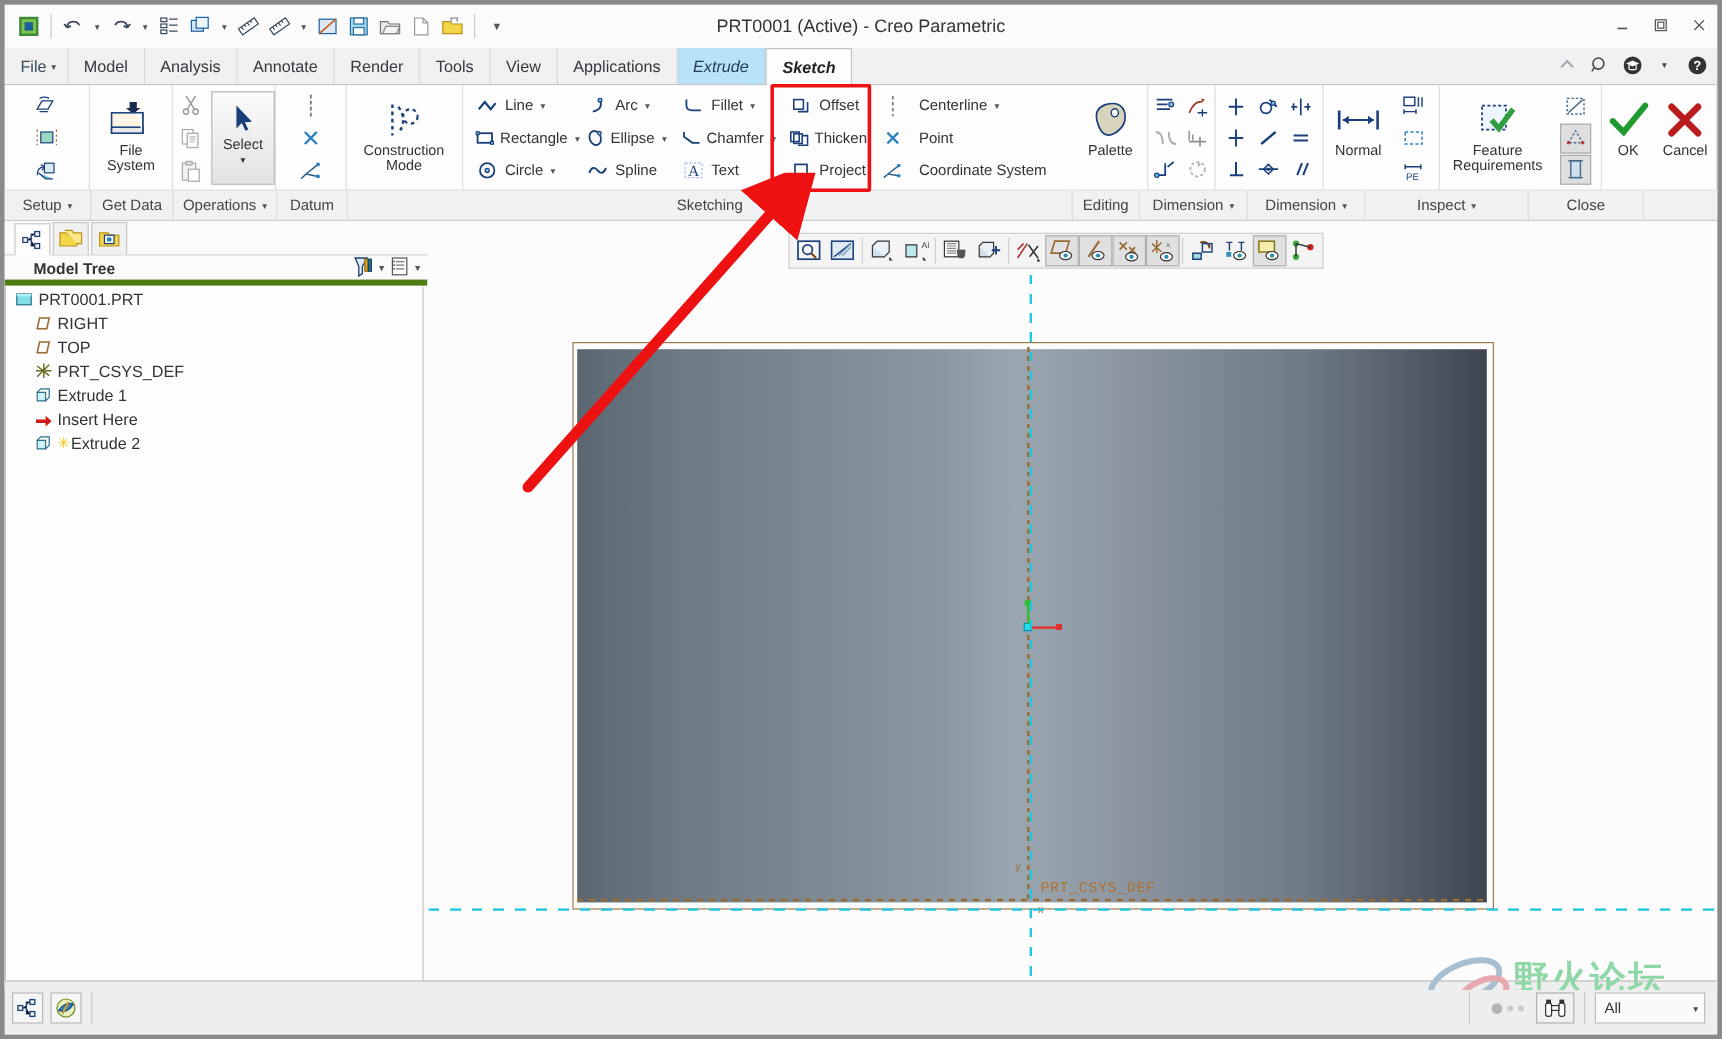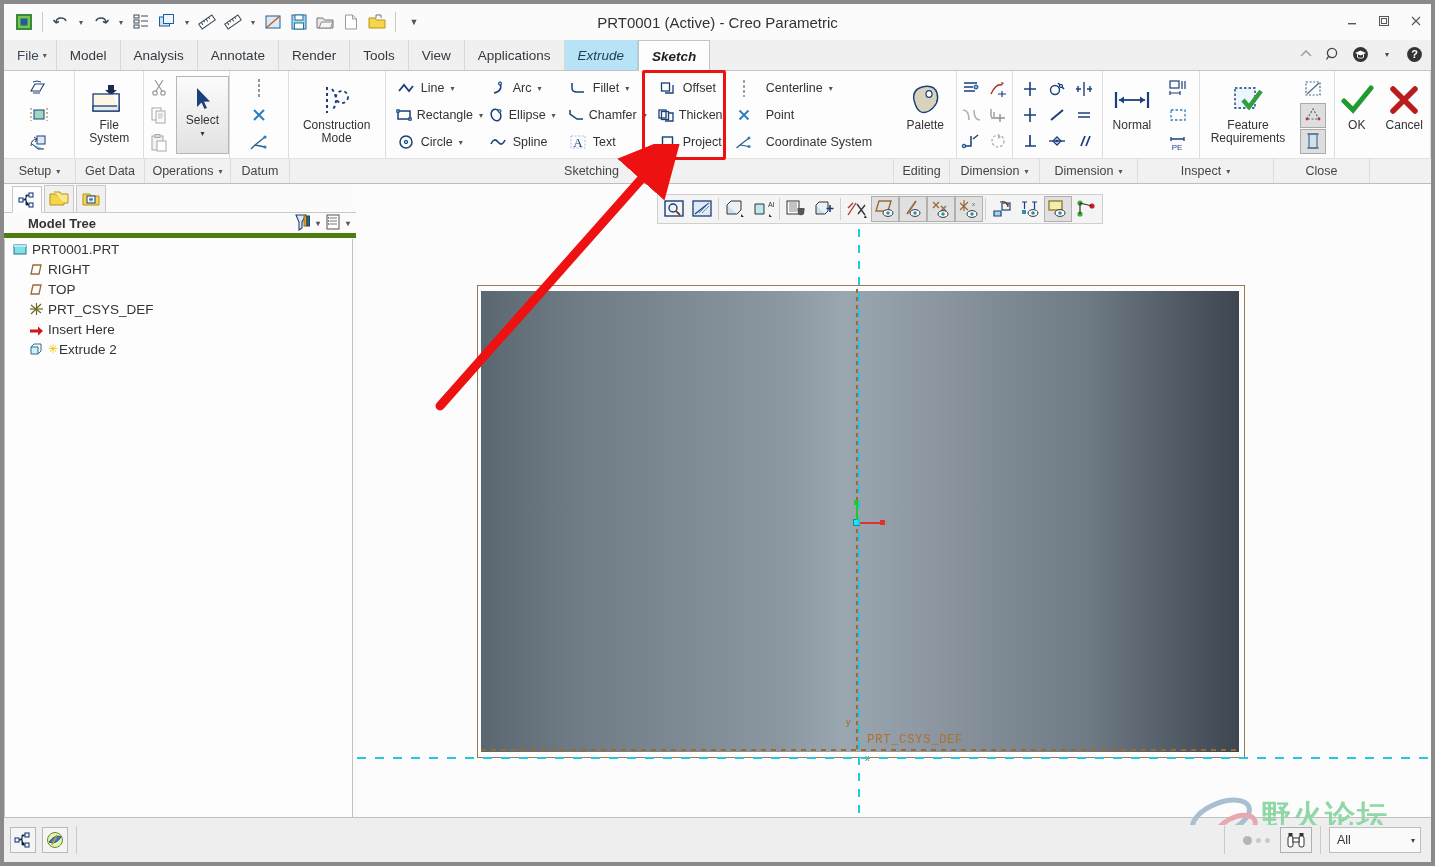--- a/index.html
+++ b/index.html
@@ -941,20 +941,29 @@
             <svg width="15" height="14" viewBox="0 0 15 14">
               <path d="M2 12 L12 2 M2 3 L12 11 M7.5 1 v12" stroke="#6a6a20" stroke-width="1.2"></path>
               <path d="M1 7 h13" stroke="#6a6a20" stroke-width="1.2"></path>
             </svg>
           </span>
         <span class="lbl">PRT_CSYS_DEF</span>
       </div>
       <div class="trow indent">
         <span class="tic">
             <svg width="15" height="13" viewBox="0 0 15 13">
+              <path d="M2 4 h7 v7 h-7z" fill="#cff0f5" stroke="#2a6f8a"></path>
+              <path d="M2 4 L5 1 h7 v7 l-3 3" fill="none" stroke="#2a6f8a"></path>
+            </svg>
+          </span>
+        <span class="lbl">Extrude 1</span>
+      </div>
+      <div class="trow indent">
+        <span class="tic">
+            <svg width="15" height="13" viewBox="0 0 15 13">
               <path d="M1 6.5 h8 v-3 l5 4.5 l-5 4.5 v-3 h-8z" fill="#d01818"></path>
             </svg>
           </span>
         <span class="lbl">Insert Here</span>
       </div>
       <div class="trow indent">
         <span class="tic">
             <svg width="15" height="13" viewBox="0 0 15 13">
               <path d="M2 4 h7 v7 h-7z" fill="#cff0f5" stroke="#2a6f8a"></path>
               <path d="M2 4 L5 1 h7 v7 l-3 3" fill="none" stroke="#2a6f8a"></path>

